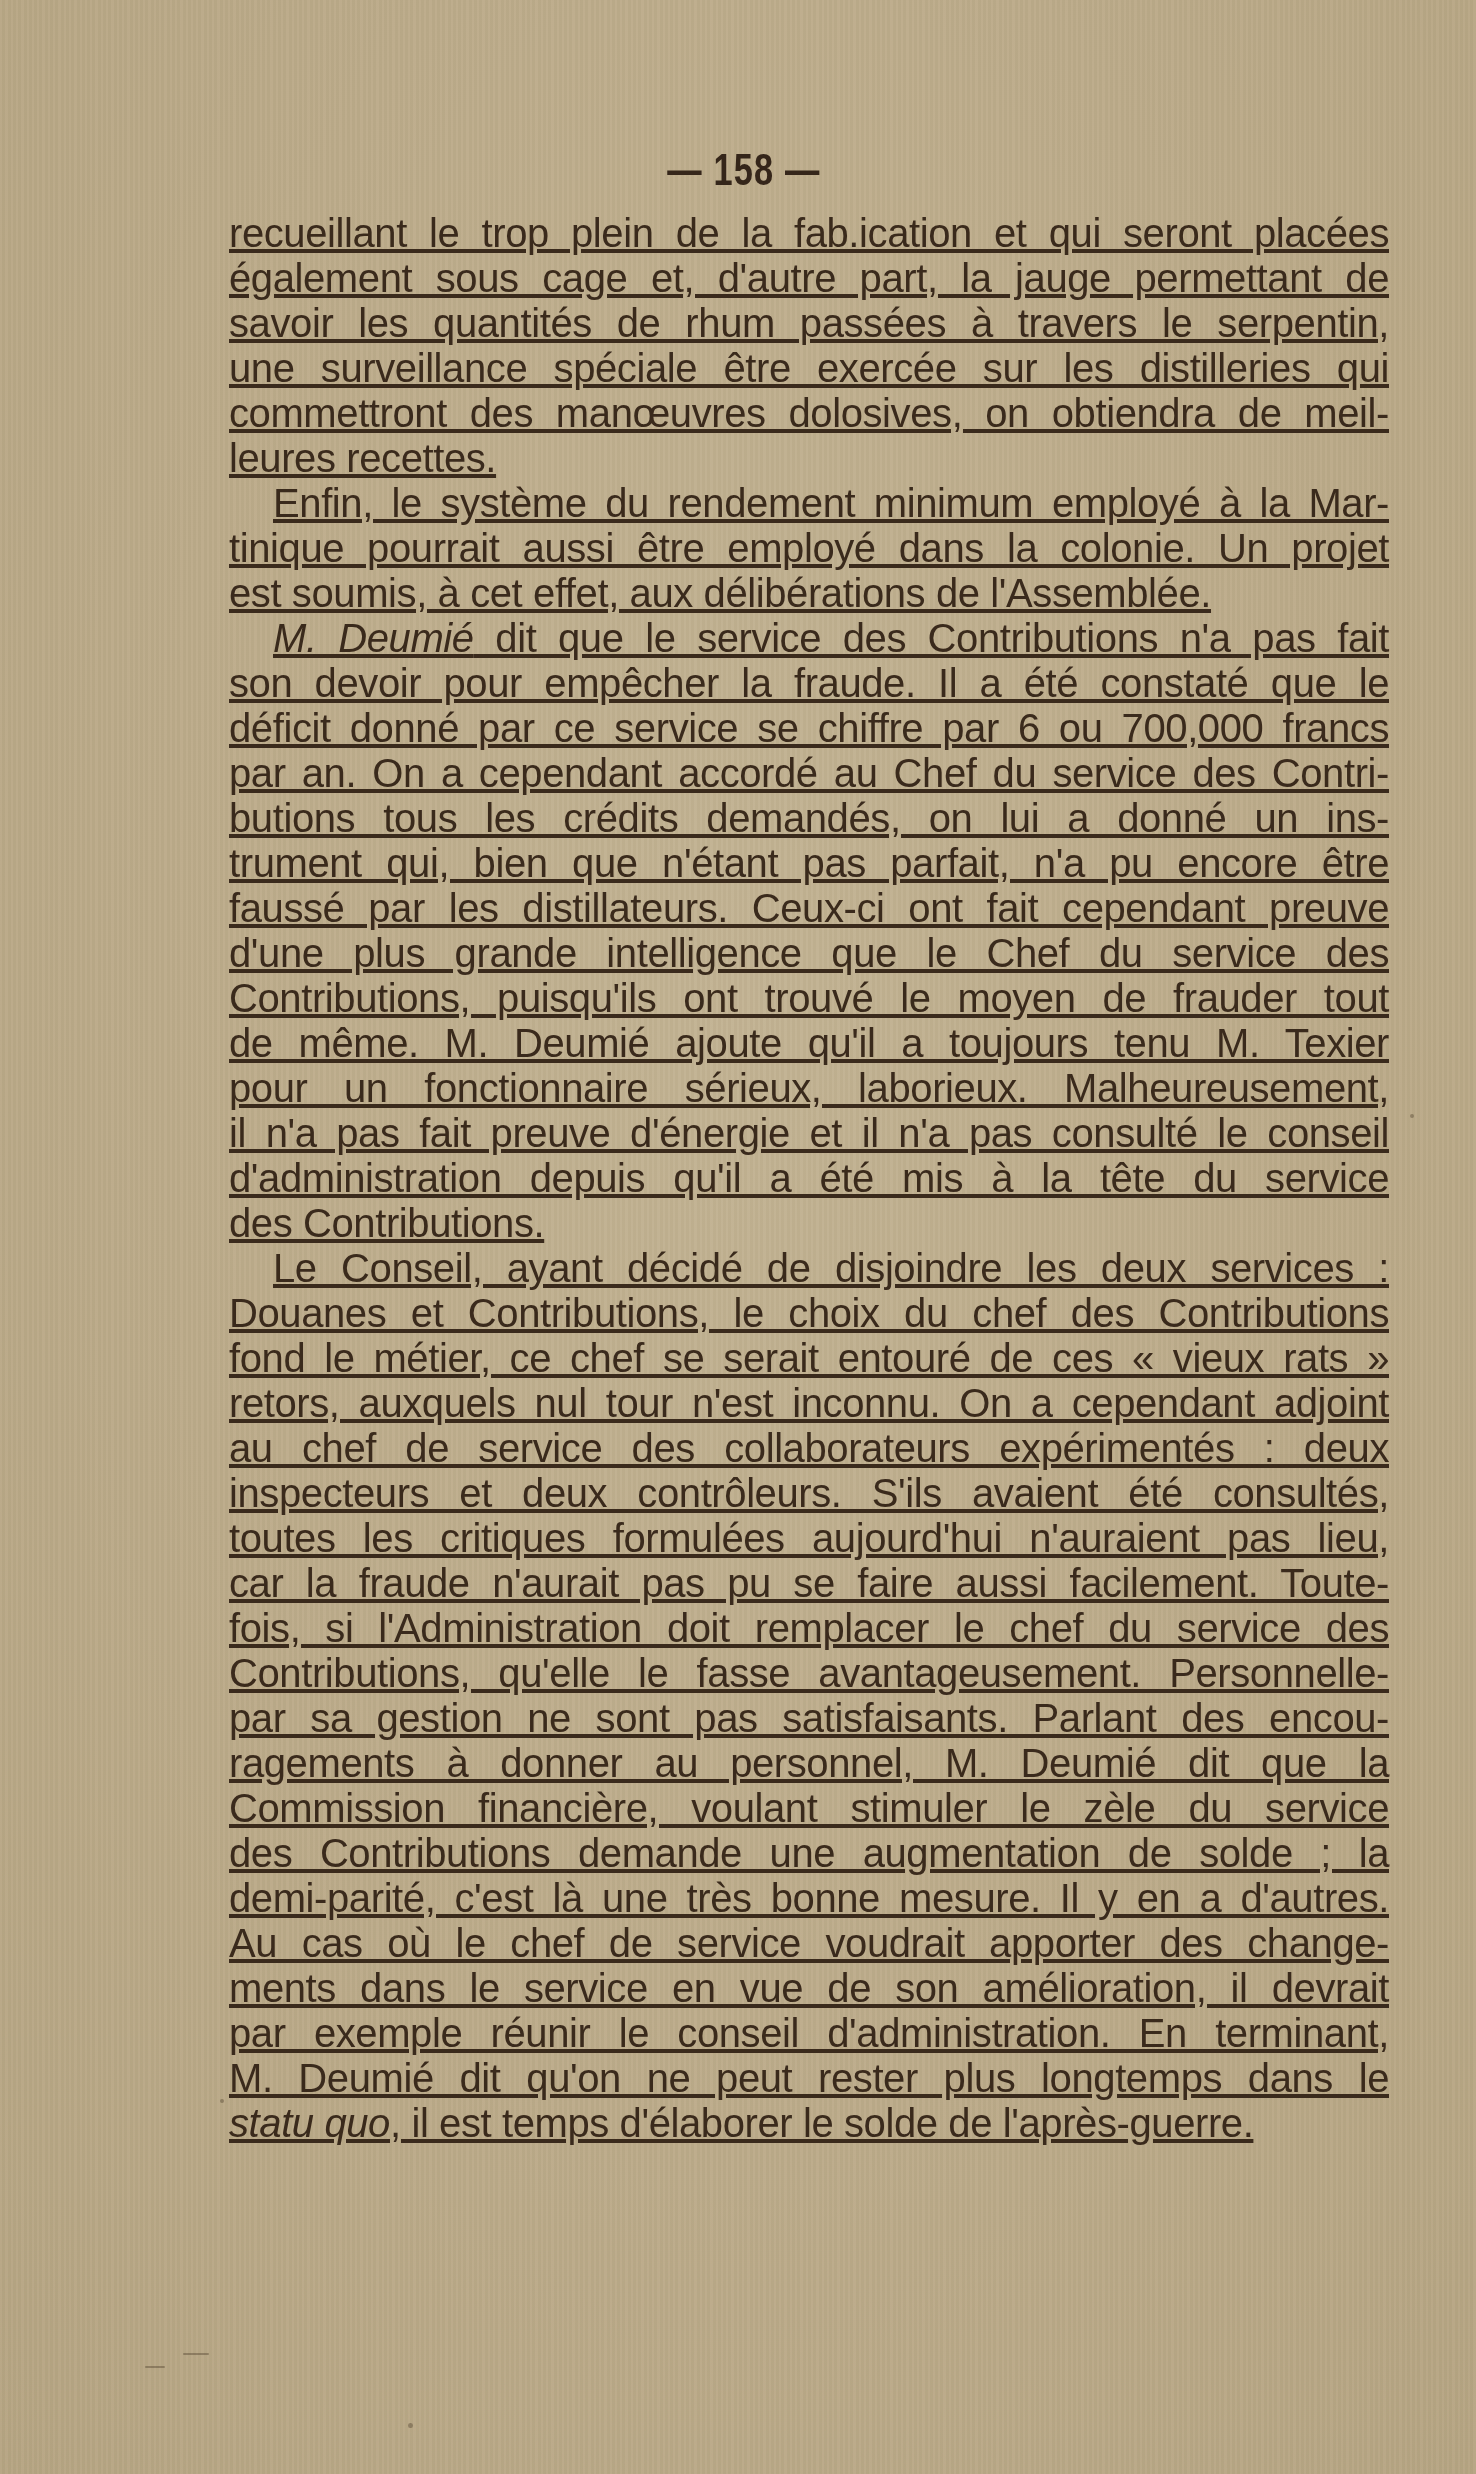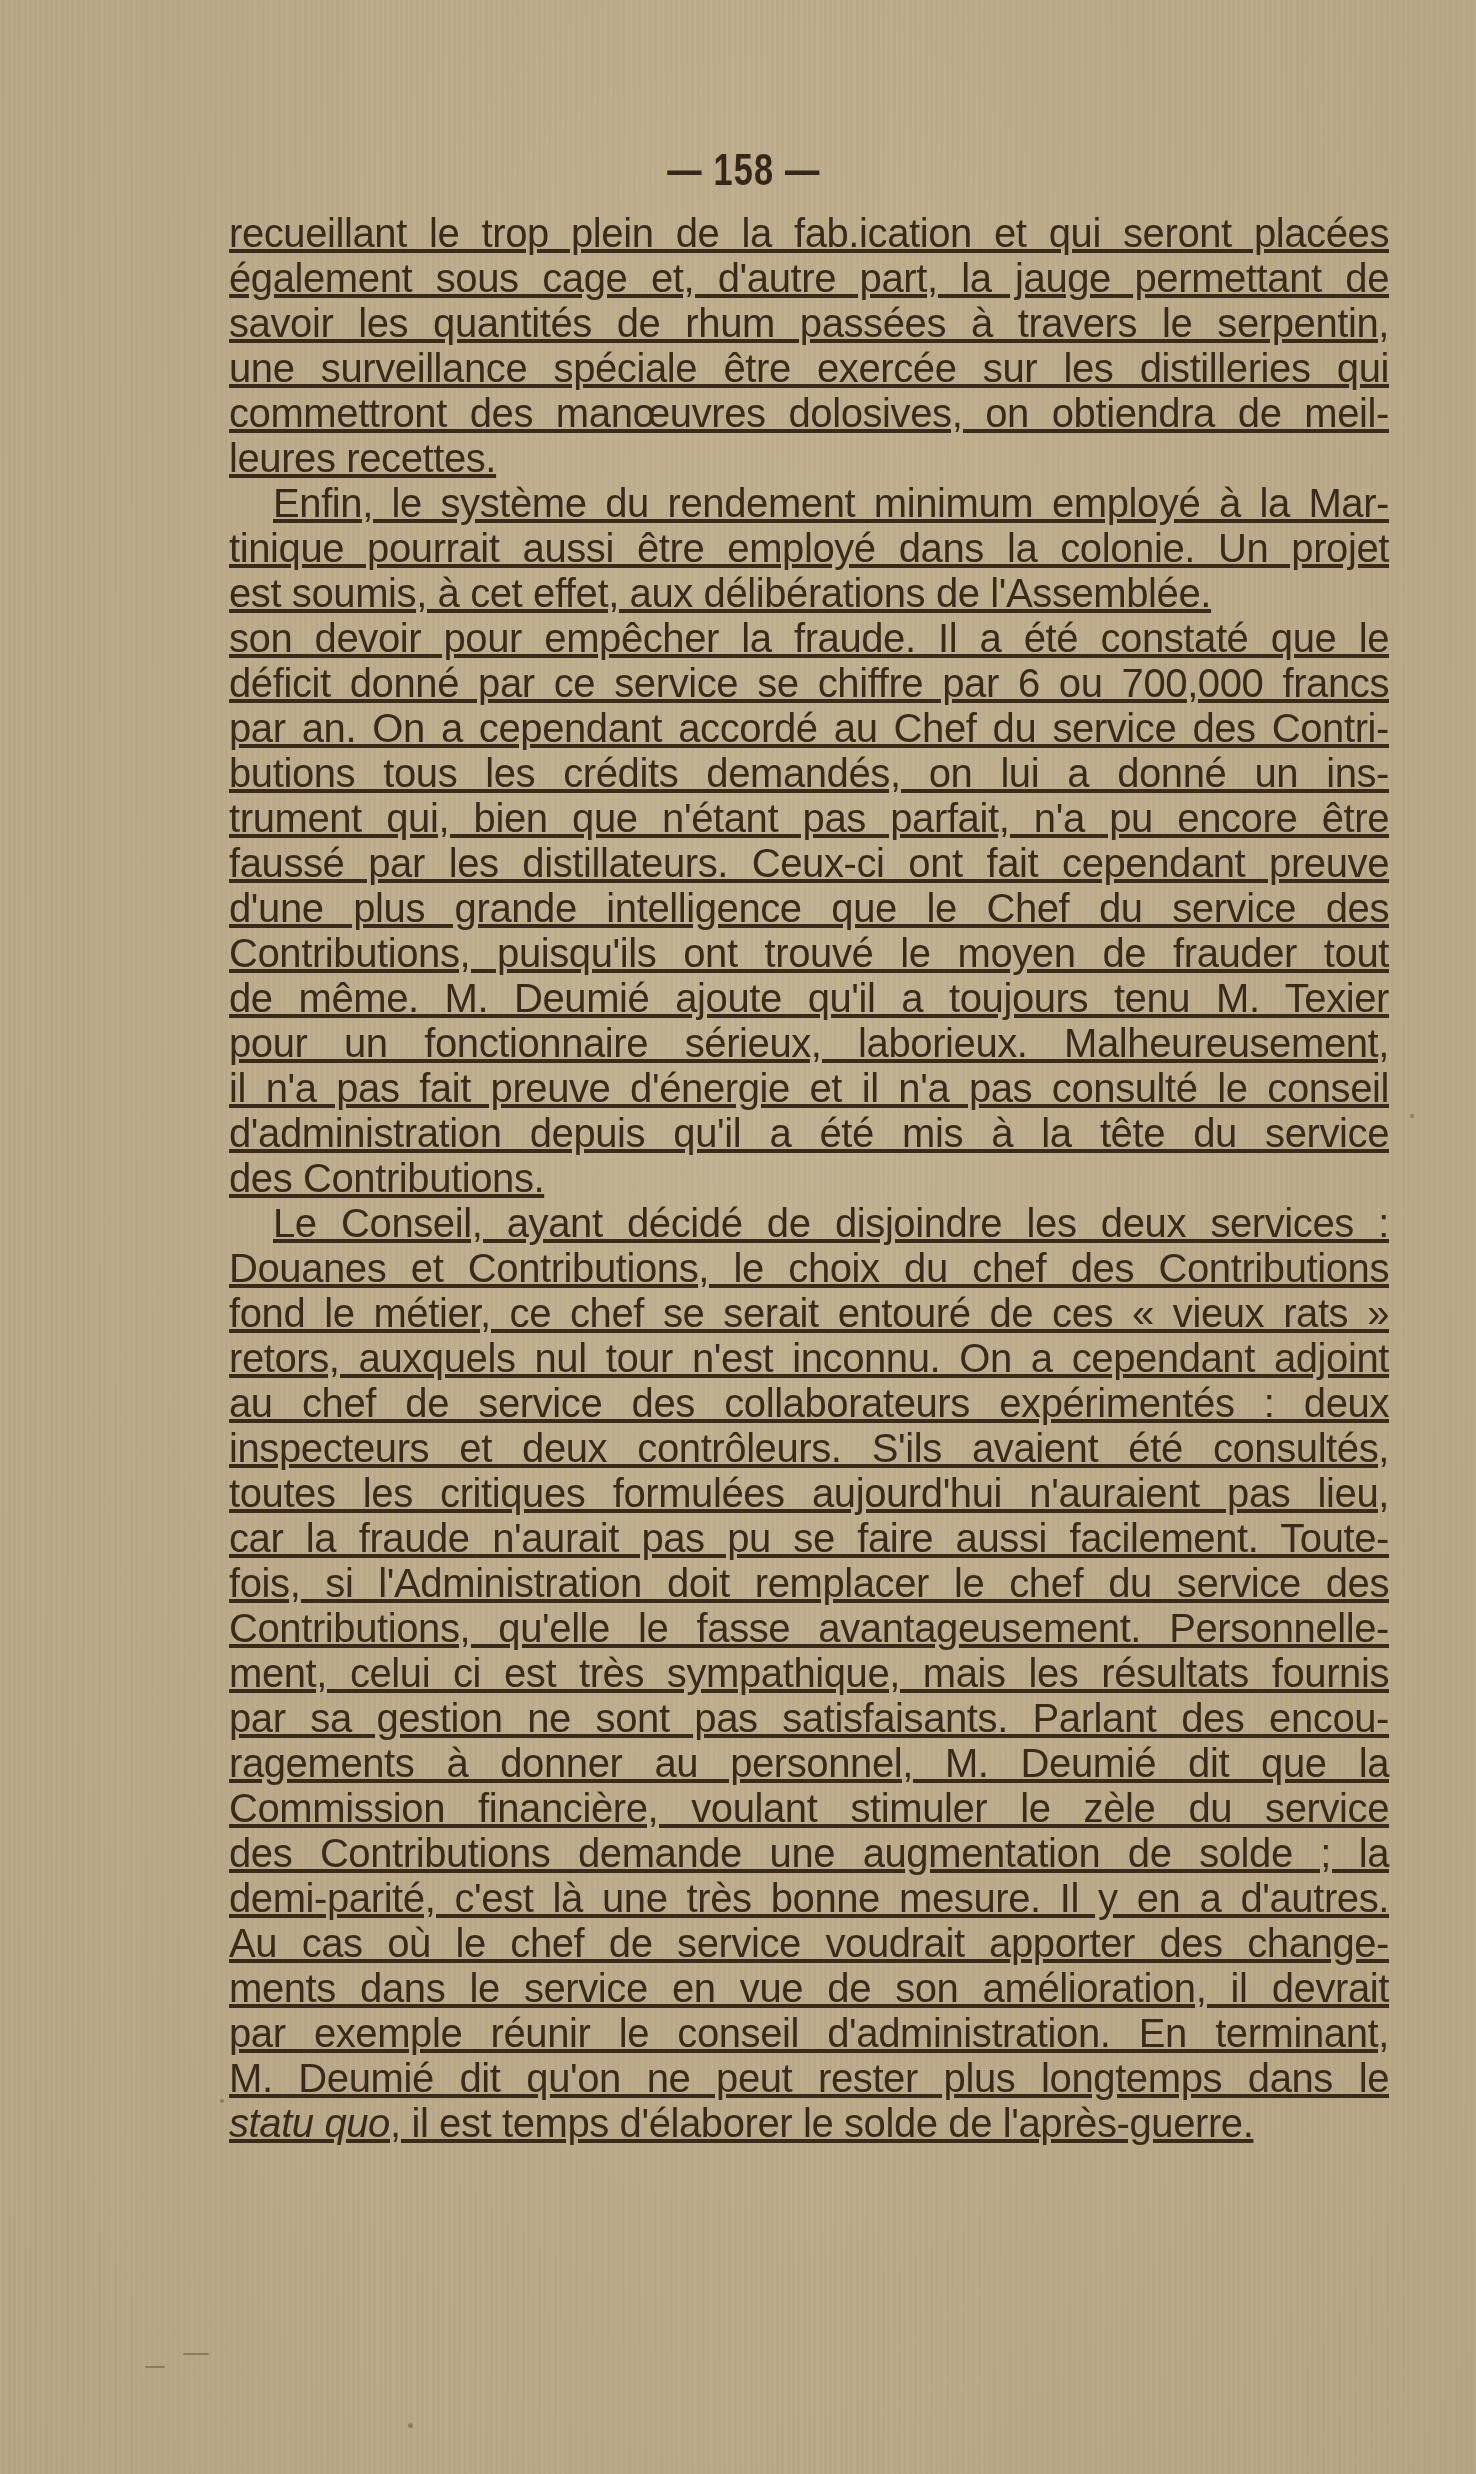--- a/index.html
+++ b/index.html
@@ -83,20 +83,21 @@
     <span class="line last">leures recettes.</span>
   </div>
 
   <div>
     <span class="line indent">Enfin, le système du rendement minimum employé à la Mar-</span>
     <span class="line">tinique pourrait aussi être employé dans la colonie. Un projet</span>
     <span class="line last">est soumis, à cet effet, aux délibérations de l'Assemblée.</span>
   </div>
 
   <div>
+    <span class="line indent"><em class="it">M. Deumié</em><span> dit que le service des Contributions n'a pas fait</span></span>
     <span class="line">son devoir pour empêcher la fraude. Il a été constaté que le</span>
     <span class="line">déficit donné par ce service se chiffre par 6 ou 700,000 francs</span>
     <span class="line">par an. On a cependant accordé au Chef du service des Contri-</span>
     <span class="line">butions tous les crédits demandés, on lui a donné un ins-</span>
     <span class="line">trument qui, bien que n'étant pas parfait, n'a pu encore être</span>
     <span class="line">faussé par les distillateurs. Ceux-ci ont fait cependant preuve</span>
     <span class="line">d'une plus grande intelligence que le Chef du service des</span>
     <span class="line">Contributions, puisqu'ils ont trouvé le moyen de frauder tout</span>
     <span class="line">de même. M. Deumié ajoute qu'il a toujours tenu M. Texier</span>
     <span class="line">pour un fonctionnaire sérieux, laborieux. Malheureusement,</span>
@@ -109,21 +110,20 @@
     <span class="line indent">Le Conseil, ayant décidé de disjoindre les deux services :</span>
     <span class="line">Douanes et Contributions, le choix du chef des Contributions</span>
     <span class="line">fond le métier, ce chef se serait entouré de ces « vieux rats »</span>
     <span class="line">retors, auxquels nul tour n'est inconnu. On a cependant adjoint</span>
     <span class="line">au chef de service des collaborateurs expérimentés : deux</span>
     <span class="line">inspecteurs et deux contrôleurs. S'ils avaient été consultés,</span>
     <span class="line">toutes les critiques formulées aujourd'hui n'auraient pas lieu,</span>
     <span class="line">car la fraude n'aurait pas pu se faire aussi facilement. Toute-</span>
     <span class="line">fois, si l'Administration doit remplacer le chef du service des</span>
     <span class="line">Contributions, qu'elle le fasse avantageusement. Personnelle-</span>
-    <span class="line">ment, celui ci est très sympathique, mais les résultats fournis</span>
     <span class="line">par sa gestion ne sont pas satisfaisants. Parlant des encou-</span>
     <span class="line">ragements à donner au personnel, M. Deumié dit que la</span>
     <span class="line">Commission financière, voulant stimuler le zèle du service</span>
     <span class="line">des Contributions demande une augmentation de solde ; la</span>
     <span class="line">demi-parité, c'est là une très bonne mesure. Il y en a d'autres.</span>
     <span class="line">Au cas où le chef de service voudrait apporter des change-</span>
     <span class="line">ments dans le service en vue de son amélioration, il devrait</span>
     <span class="line">par exemple réunir le conseil d'administration. En terminant,</span>
     <span class="line">M. Deumié dit qu'on ne peut rester plus longtemps dans le</span>
     <span class="line last"><em class="it">statu quo</em><span>, il est temps d'élaborer le solde de l'après-guerre.</span></span>

